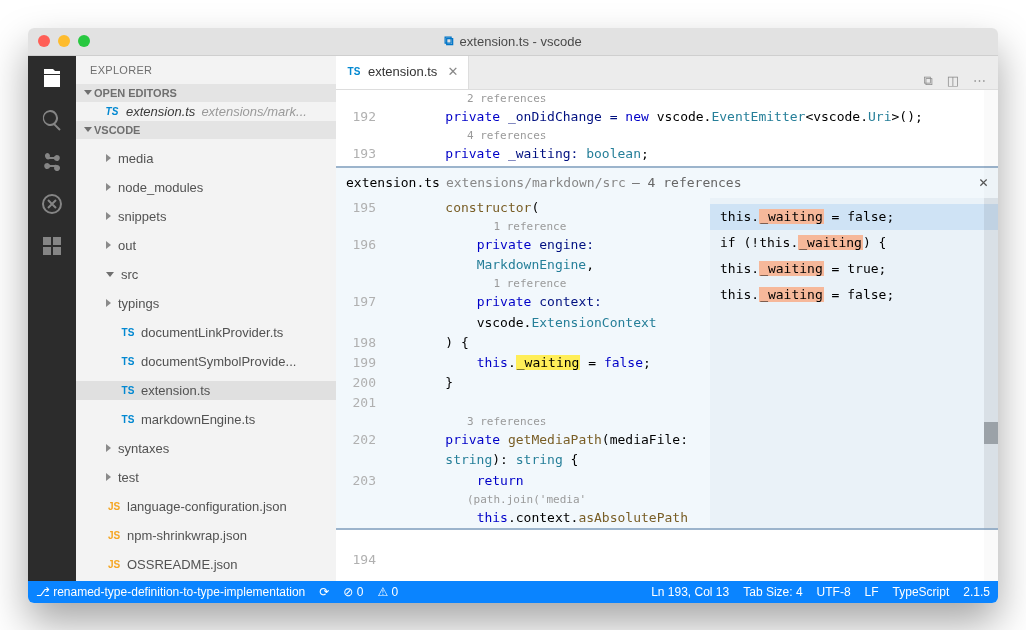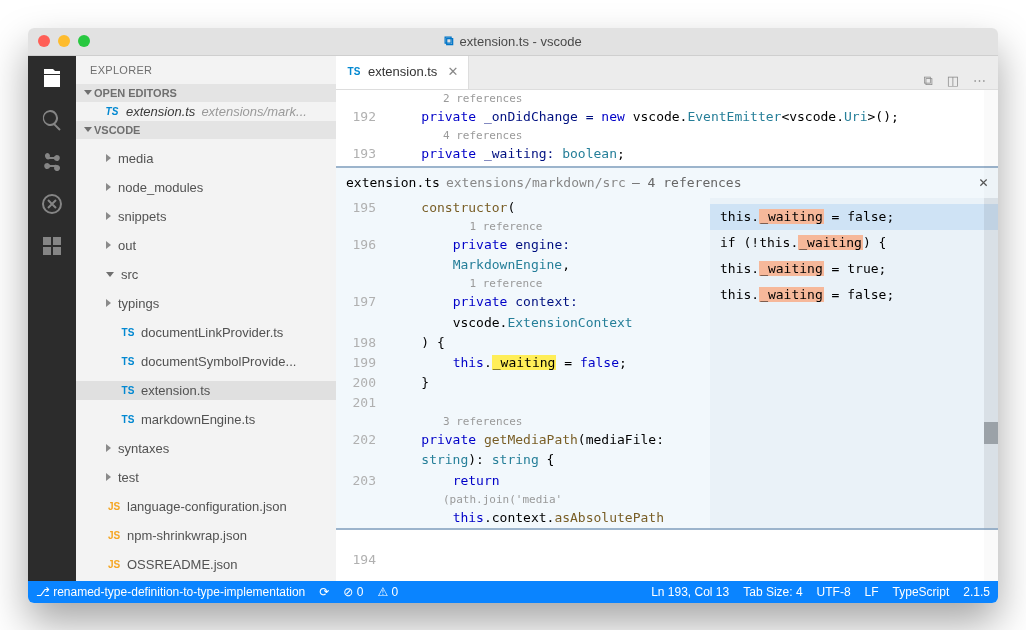--- a/index.html
+++ b/index.html
@@ -30,21 +30,21 @@
 .ficon.ts{color:#0288d1;} .ficon.js{color:#f5a623;}
 .open-ed { padding:2px 0 2px 28px; display:flex; align-items:center; gap:6px; font-style:italic; color:#3a3a3a; }
 .open-ed .dim { color:#9a9a9a; font-style:italic; }
 .editor { flex:1; display:flex; flex-direction:column; background:#fff; min-width:0; }
 .tabs { height:34px; background:#ececec; display:flex; align-items:flex-end; border-bottom:1px solid #ddd; }
 .tab { background:#fff; height:34px; display:flex; align-items:center; padding:0 10px; gap:6px; border-right:1px solid #ddd; color:#333; cursor:pointer; }
 .tab .close { color:#888; cursor:pointer; margin-left:4px; }
 .tab-actions { margin-left:auto; display:flex; gap:14px; padding-right:12px; color:#8a8a8a; }
 .tab-actions span { cursor:pointer; }
 .code { font-family:Menlo,Consolas,monospace; font-size:13px; line-height:1.55; flex:1; overflow:hidden; position:relative; }
-.line { display:flex; }
+.line { display:flex;gap:24px; }
 .gutter { width:54px; text-align:right; padding-right:14px; color:#b0b0b0; user-select:none; }
 .linecontent { white-space:pre; }
 .kw{color:#0000c8;} .pr{color:#001080;} .tp{color:#267f99;} .fn{color:#795e26;} .cm{color:#9a9a9a;font-size:11px;}
 .hl{background:#ffee58;padding:0 1px;}
 .peek { border-top:2px solid #9cb4cc; border-bottom:2px solid #9cb4cc; background:#f2f8fc; margin-top:2px; }
 .peek-hdr { height:30px; display:flex; align-items:center; padding:0 10px; color:#333; background:#f2f8fc; }
 .peek-hdr .fname{color:#000;margin-right:6px;} .peek-hdr .path{color:#888;margin-right:6px;} .peek-hdr .dash{color:#666;}
 .peek-hdr .closex{margin-left:auto;color:#555;cursor:pointer;font-size:15px;}
 .peek-body{display:flex;}
 .peek-code{flex:1;min-width:0;}

